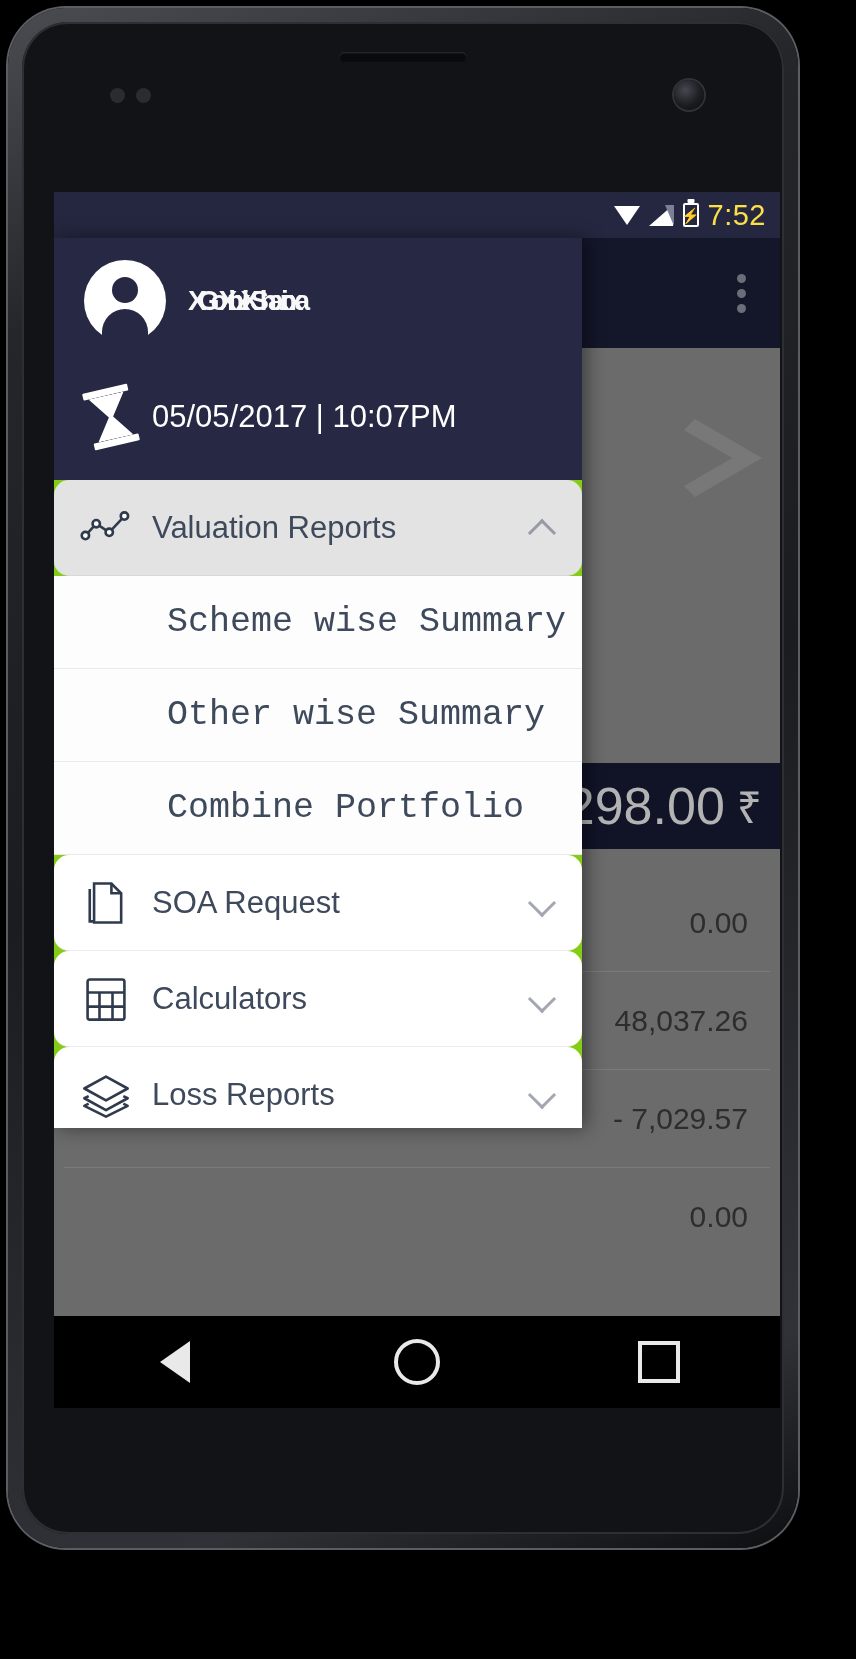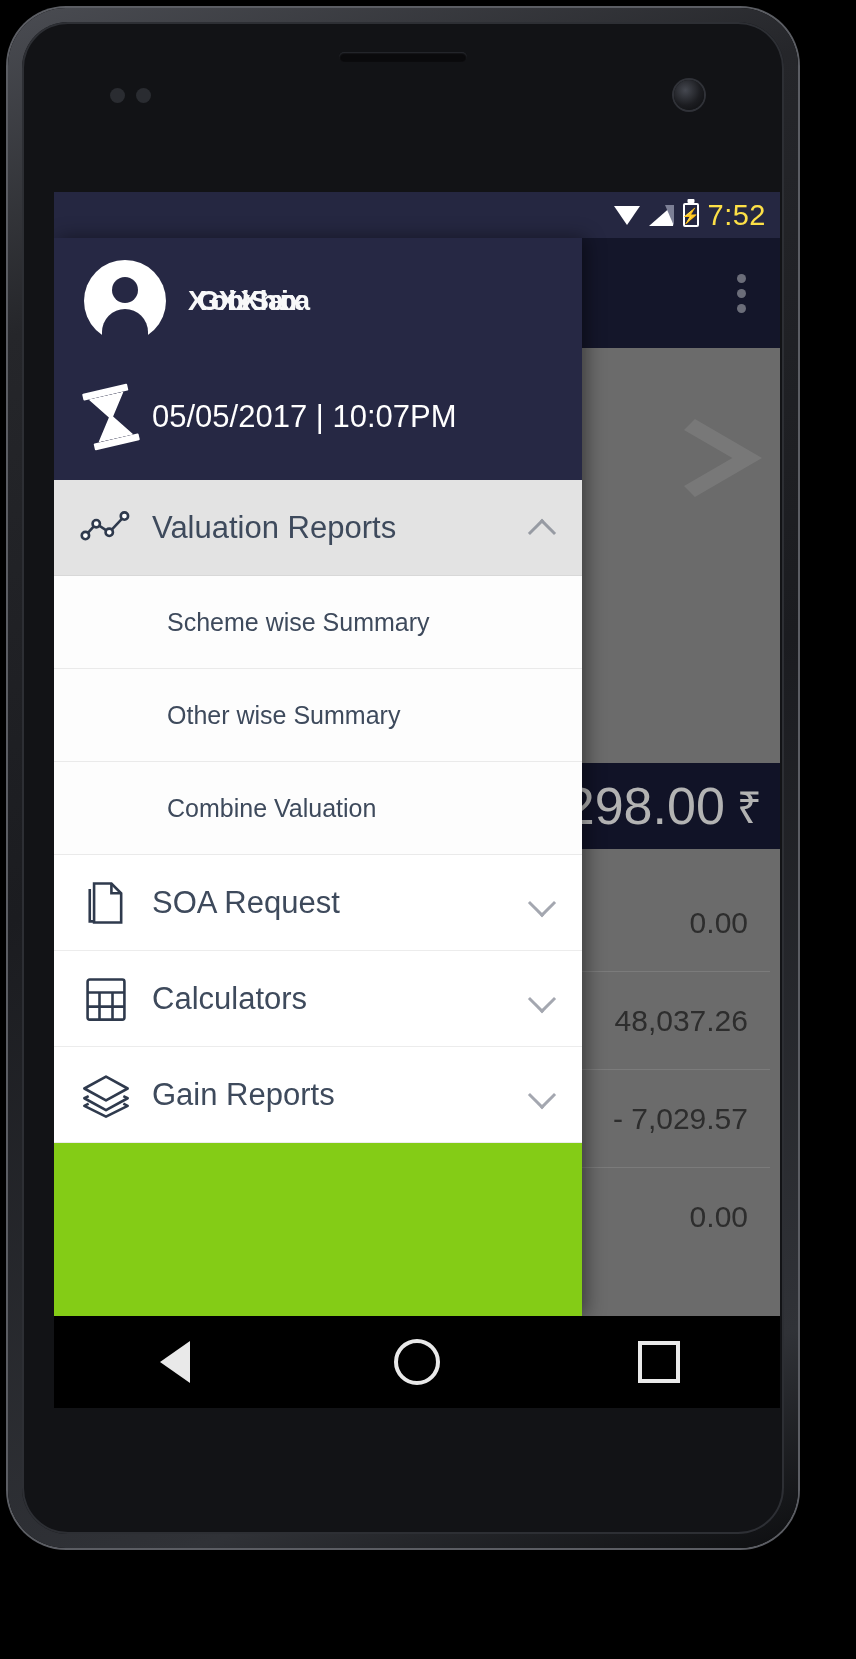--- a/index.html
+++ b/index.html
@@ -127,21 +127,21 @@
   #dash-list { position:absolute; left:0; top:636px; width:100%; bottom:0; padding: 0 10px; }
   .dash-row {
     height: 98px; display:flex; align-items:center; justify-content:flex-end;
     padding-right: 22px; border-bottom: 1px solid rgba(255,255,255,.11);
     font-size: 30px; color:#2d2d2d;
   }
   .dash-row:last-child { border-bottom: none; }
 
   
   #drawer {
-    position:absolute; left:0; top:46px; width:528px; height:1078px;
+    position:absolute; left:0; top:46px; width:528px; height:890px;
     background:#84cc16; box-shadow: 4px 0 18px rgba(0,0,0,.45); overflow:hidden;
   }
   #drawer-header { background:#262844; height: 242px; padding: 22px 30px 0 30px; }
   #profile-row { display:flex; align-items:center; gap: 22px; }
   #avatar {
     width: 82px; height: 82px; border-radius:50%; background:#fff;
     position:relative; flex: none;
   }
   #avatar::before {
     content:""; position:absolute; left:50%; top:17px; transform:translateX(-50%);
@@ -166,42 +166,42 @@
   #hg-body {
     position:absolute; left:9px; top:7px; width:36px; height:44px;
     background:#fff;
     clip-path: polygon(0 0,100% 0,56% 50%,100% 100%,0 100%,44% 50%);
   }
   #timestamp { color:#fff; font-size: 31px; }
 
   .drawer-item {
     display:flex; align-items:center; gap: 20px;
     height: 96px; padding: 0 26px; cursor:pointer;
-    border-bottom: 1px solid #ececec; background:#fff;
+    border-bottom: 1px solid #ececec; background:#fff;border-radius:15px;
   }
   .drawer-item.expanded { background:#e3e3e3; border-bottom-color:#d8d8d8; }
   .di-icon { width: 52px; height: 50px; flex:none; display:flex; align-items:center; justify-content:center; }
   .di-icon svg { width: 100%; height: 100%; }
   .di-label { flex:1; font-size: 31px; color:#3e4a5c; }
   .chev {
     width: 28px; height: 28px; flex:none; position:relative; opacity:.55;
   }
   .chev::before {
     content:""; position:absolute; left: 4px; top: 4px;
     width: 17px; height: 17px;
     border-right: 3.5px solid #5a6170; border-bottom: 3.5px solid #5a6170;
   }
   .chev.down::before { transform: rotate(45deg); }
   .chev.up::before   { transform: rotate(-135deg); top: 9px; }
 
   .sub-item {
     height: 93px; display:flex; align-items:center;
     padding-left: 113px; background:#fdfdfd;
     border-bottom: 1px solid #eaeaea; cursor:pointer;
-    font-size: 25px; color:#3e4a5c;
+    font-size: 35px; color:#3e4a5c;font-family:Liberation Mono, monospace;
   }
 
   
   #nav-bar {
     position:absolute; left:0; bottom:0; width:100%; height:92px;
     background:#000; display:flex; align-items:center; justify-content:space-around;
   }
   .nav-btn { width: 110px; height: 60px; display:flex; align-items:center; justify-content:center; cursor:pointer;}
   #nav-back::before {
     content:""; border-top: 21px solid transparent; border-bottom: 21px solid transparent;
@@ -293,21 +293,21 @@
               <circle cx="15" cy="16" r="3.4" fill="#fff"></circle>
               <circle cx="27" cy="24" r="3.4" fill="#fff"></circle>
               <circle cx="41" cy="9" r="3.4" fill="#fff"></circle>
             </svg>
           </span>
           <span class="di-label">Valuation Reports</span>
           <span class="chev up"></span>
         </div>
         <div class="sub-item">Scheme wise Summary</div>
         <div class="sub-item">Other wise Summary</div>
-        <div class="sub-item">Combine Valuation</div>
+        <div class="sub-item">Combine Portfolio</div>
 
 
         <div class="drawer-item">
           <span class="di-icon">
             <svg viewBox="0 0 48 46" fill="none" stroke="#2f3a4d" stroke-width="2.4">
               <path d="M13 5h16l9 9v27H13z"></path>
               <path d="M29 5v9h9"></path>
               <path d="M8 11v29h26" opacity="0"></path>
               <path d="M9 10v30h4"></path>
             </svg>
@@ -333,21 +333,21 @@
 
         <div class="drawer-item">
           <span class="di-icon">
             <svg viewBox="0 0 48 44" fill="none" stroke="#2f3a4d" stroke-width="2.4" stroke-linejoin="round">
               <path d="M24 5 44 16 24 27 4 16z"></path>
               <path d="M8 23 4 25l20 11 20-11-4-2"></path>
               <path d="M8 31 4 33l20 11 20-11-4-2" opacity="0"></path>
               <path d="M8 30 4 32l20 10 20-10-4-2"></path>
             </svg>
           </span>
-          <span class="di-label">Gain Reports</span>
+          <span class="di-label">Loss Reports</span>
           <span class="chev down"></span>
         </div>
 
       </div>
 
       <div id="nav-bar">
         <div class="nav-btn" id="nav-back"></div>
         <div class="nav-btn" id="nav-home"></div>
         <div class="nav-btn" id="nav-recent"></div>
       </div>

